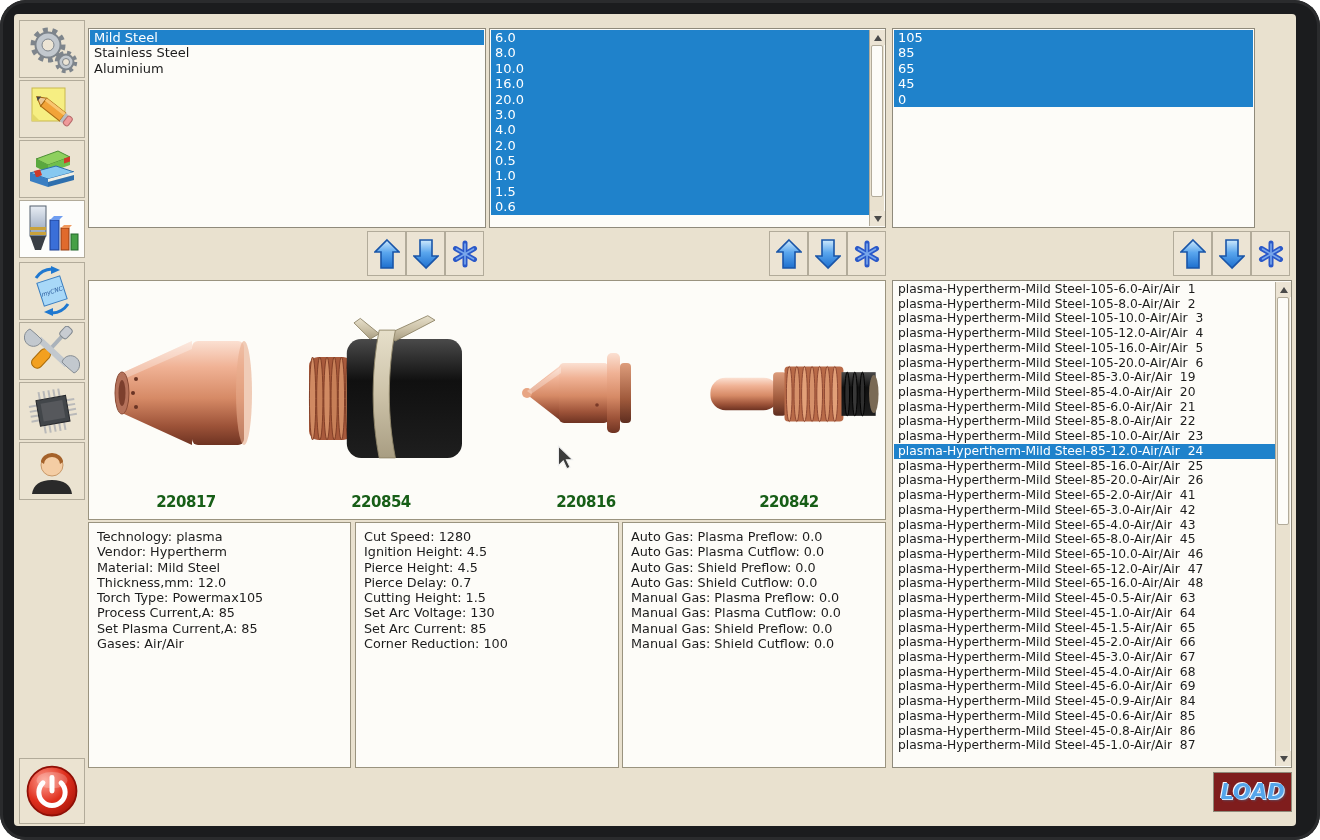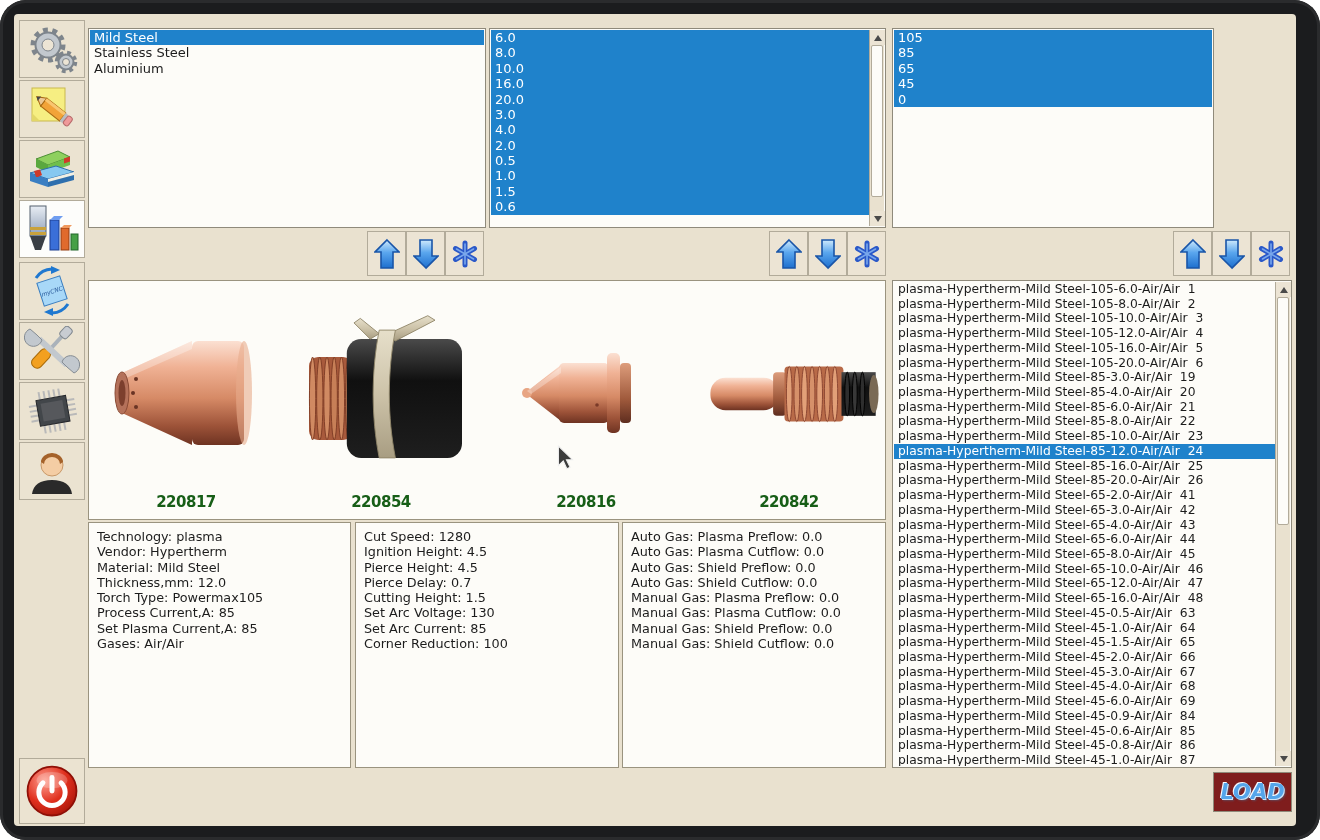--- a/index.html
+++ b/index.html
@@ -211,21 +211,21 @@
           <div class="li sel">1.0</div>
           <div class="li sel">1.5</div>
           <div class="li sel">0.6</div>
         </div>
     <div class="scrollbar" style="right:1px;top:1px;bottom:1px">
       <div class="sb-btn up"></div>
       <div class="sb-handle" style="top:15px;height:152px"></div>
       <div class="sb-btn down"></div>
     </div>
   </div>
-  <div class="listbox" style="left:878px;top:14px;width:322px;height:200px">
+  <div class="listbox" style="left:878px;top:14px;width:363px;height:200px">
     <div class="rows">
           <div class="li sel">105</div>
           <div class="li sel">85</div>
           <div class="li sel">65</div>
           <div class="li sel">45</div>
           <div class="li sel">0</div>
         </div>
   </div>
 
   <div class="sec-label" style="left:78px;top:230px">Material</div>
@@ -426,21 +426,20 @@
           <div class="li">plasma-Hypertherm-Mild Steel-85-4.0-Air/Air  20</div>
           <div class="li">plasma-Hypertherm-Mild Steel-85-6.0-Air/Air  21</div>
           <div class="li">plasma-Hypertherm-Mild Steel-85-8.0-Air/Air  22</div>
           <div class="li">plasma-Hypertherm-Mild Steel-85-10.0-Air/Air  23</div>
           <div class="li sel">plasma-Hypertherm-Mild Steel-85-12.0-Air/Air  24</div>
           <div class="li">plasma-Hypertherm-Mild Steel-85-16.0-Air/Air  25</div>
           <div class="li">plasma-Hypertherm-Mild Steel-85-20.0-Air/Air  26</div>
           <div class="li">plasma-Hypertherm-Mild Steel-65-2.0-Air/Air  41</div>
           <div class="li">plasma-Hypertherm-Mild Steel-65-3.0-Air/Air  42</div>
           <div class="li">plasma-Hypertherm-Mild Steel-65-4.0-Air/Air  43</div>
-          <div class="li">plasma-Hypertherm-Mild Steel-65-6.0-Air/Air  44</div>
           <div class="li">plasma-Hypertherm-Mild Steel-65-8.0-Air/Air  45</div>
           <div class="li">plasma-Hypertherm-Mild Steel-65-10.0-Air/Air  46</div>
           <div class="li">plasma-Hypertherm-Mild Steel-65-12.0-Air/Air  47</div>
           <div class="li">plasma-Hypertherm-Mild Steel-65-16.0-Air/Air  48</div>
           <div class="li">plasma-Hypertherm-Mild Steel-45-0.5-Air/Air  63</div>
           <div class="li">plasma-Hypertherm-Mild Steel-45-1.0-Air/Air  64</div>
           <div class="li">plasma-Hypertherm-Mild Steel-45-1.5-Air/Air  65</div>
           <div class="li">plasma-Hypertherm-Mild Steel-45-2.0-Air/Air  66</div>
           <div class="li">plasma-Hypertherm-Mild Steel-45-3.0-Air/Air  67</div>
           <div class="li">plasma-Hypertherm-Mild Steel-45-4.0-Air/Air  68</div>

